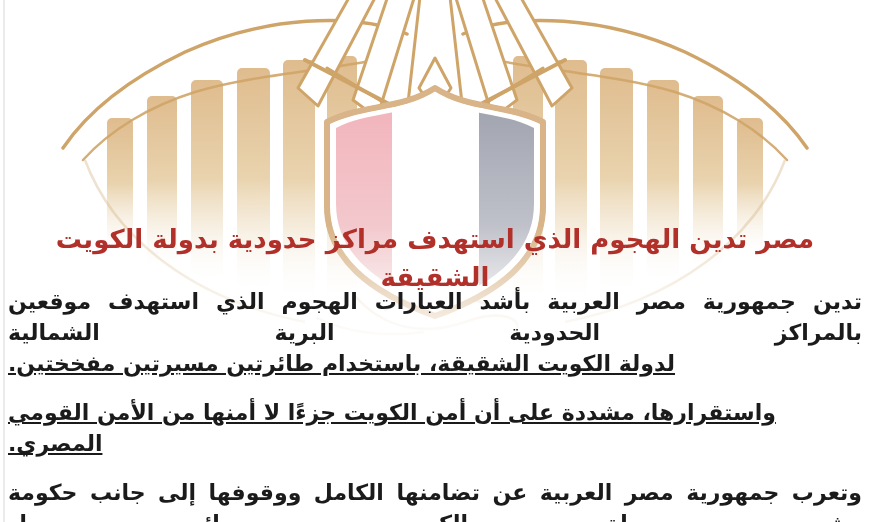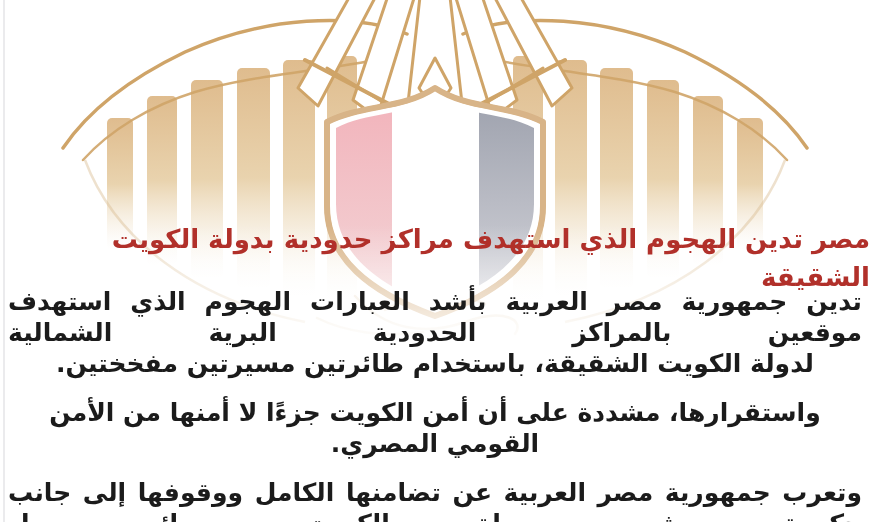--- a/index.html
+++ b/index.html
@@ -6,34 +6,34 @@
   body{
     width:870px;height:522px;overflow:hidden;position:relative;
     background:#ffffff;
     font-family:"DejaVu Sans", sans-serif;
   }
   .page{position:absolute;inset:0;width:870px;height:522px;overflow:hidden;background:#fff;}
   .edge-line{position:absolute;left:3px;top:0;width:2px;height:100%;background:#ebebed;}
   .emblem{position:absolute;left:55px;top:0;width:760px;height:340px;}
   .headline{
     position:absolute;left:0;right:0;top:220px;height:38px;
-    text-align:right;direction:rtl;
+    text-align:center;direction:rtl;
     font-size:26px;font-weight:bold;line-height:38px;
     color:#b1302a;letter-spacing:0;
     z-index:5;
   }
   .statement{
     position:absolute;left:8px;right:8px;top:286px;bottom:0;
     direction:rtl;z-index:5;
-    color:#1b1b1b;font-weight:bold;font-size:25px;line-height:31px;
+    color:#1b1b1b;font-weight:bold;font-size:22px;line-height:31px;
   }
   .para{margin:0 0 18px 0;}
   .bline{direction:rtl;white-space:normal;}
   .bline-full{text-align:justify;text-align-last:justify;text-justify:inter-word;}
-  .bline-last{text-align:center;}
+  .bline-last{text-align:left;text-decoration:underline;}
 </style>
 </head>
 <body>
 
 <div class="page">
 
   <div class="edge-line"></div>
 
   <svg class="emblem" viewBox="0 0 760 340" aria-hidden="true">
     <defs>

